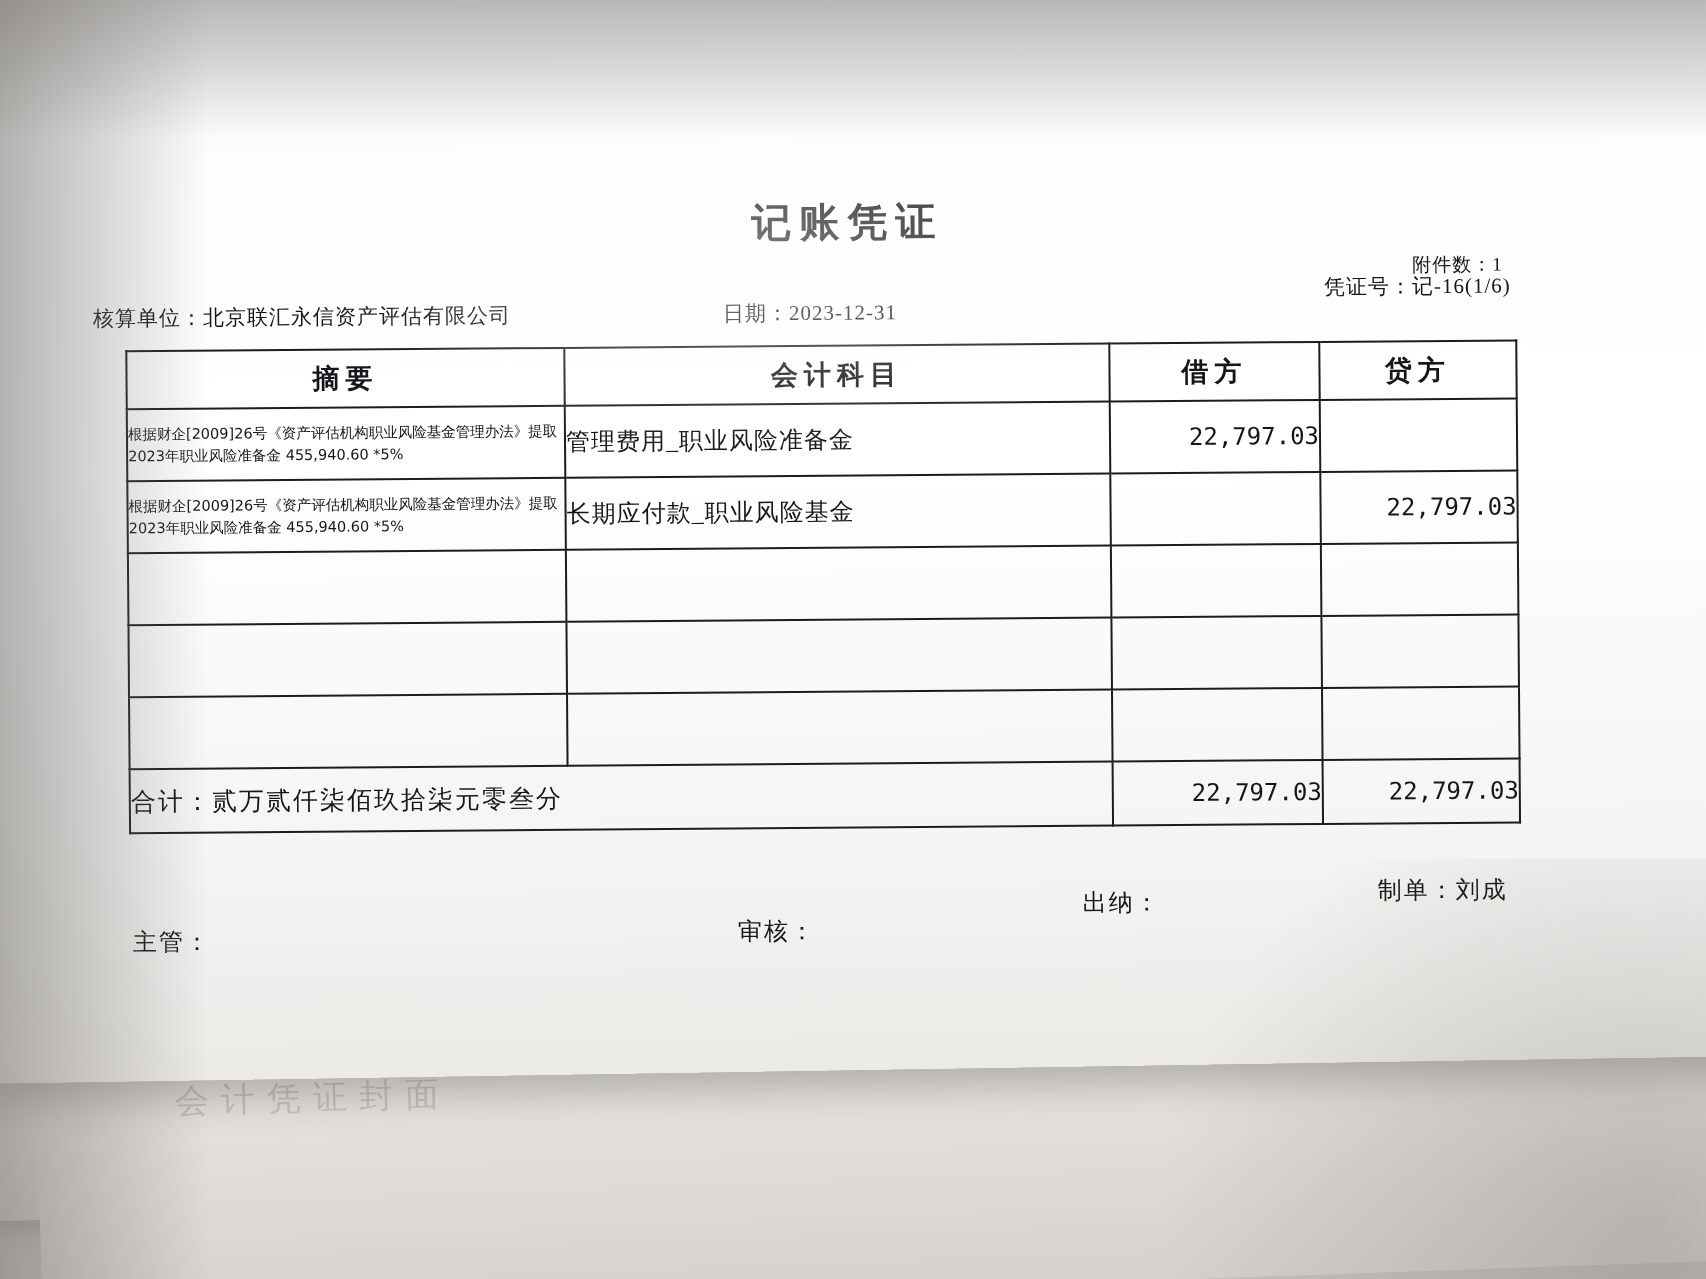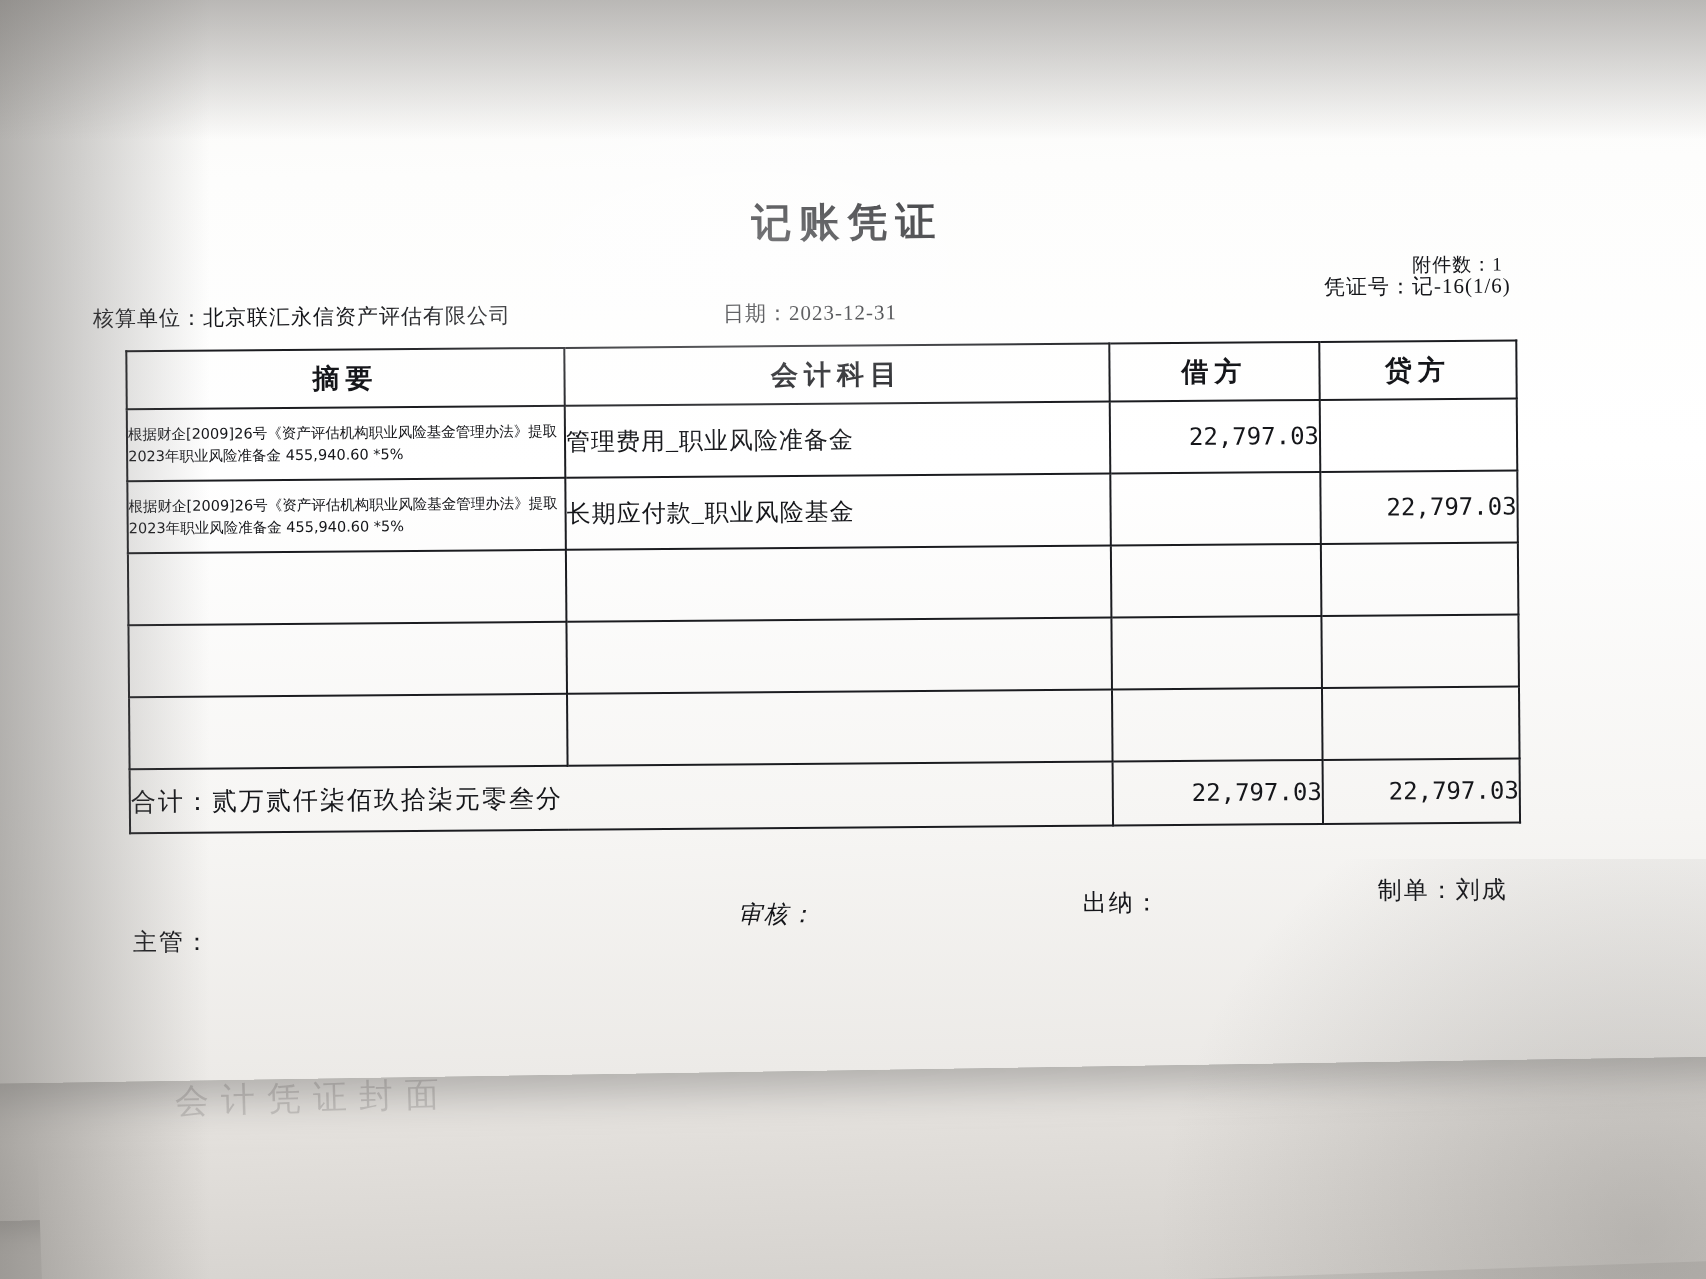--- a/index.html
+++ b/index.html
@@ -178,21 +178,21 @@
 
   #footer-row {
     position: absolute;
     left: 10px;
     top: 700px;
     width: 1420px;
     font-size: 24px;
     letter-spacing: 2px;
   }
   #f-manager { position: absolute; left: 25px; top: 26px; }
-  #f-audit   { position: absolute; left: 630px; top: 3px; font-style: italic; }
+  #f-audit   { position: absolute; left: 630px; top: 20px; }
   #f-cashier { position: absolute; left: 975px; top: -6px; }
   #f-maker   { position: absolute; left: 1270px; top: -16px; }
 
   
   #ghost {
     position: absolute;
     left: 175px;
     top: 1075px;
     font-size: 34px;
     letter-spacing: 12px;

